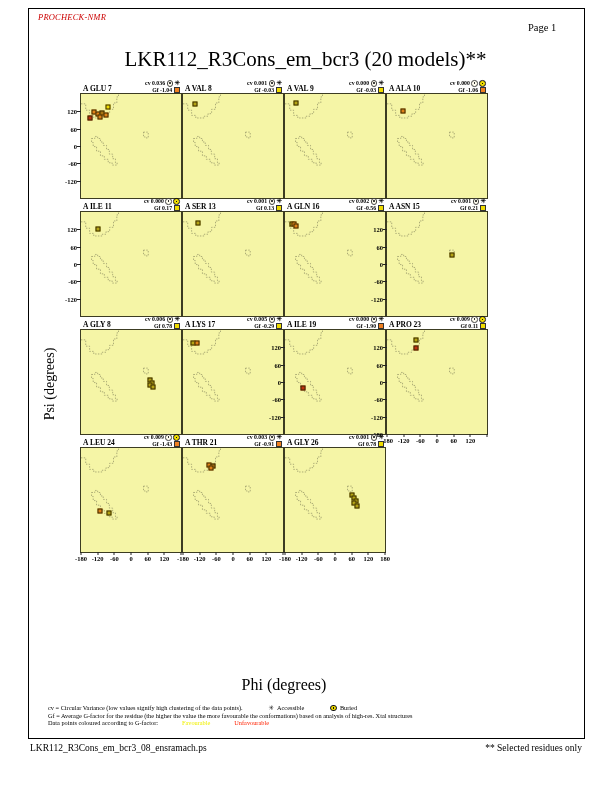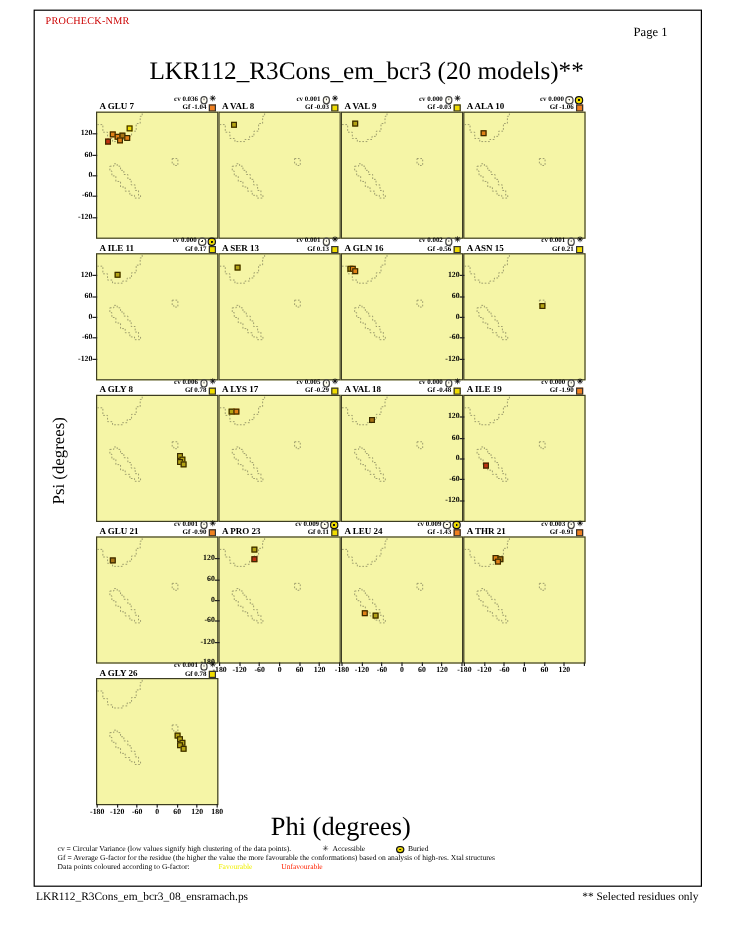--- a/index.html
+++ b/index.html
@@ -1,19 +1,19 @@
 <!DOCTYPE html>
 <html><head>
 <meta charset="utf-8">
 <style>
   html,body{margin:0;padding:0;background:#fff;}
   #page{position:relative;width:612px;height:792px;background:#ffffff;overflow:hidden;
         font-family:"Liberation Serif", serif;color:#000;}
   #frame{position:absolute;left:28px;top:8px;width:555px;height:729px;border:1.5px solid #000;}
-  #procheck{position:absolute;left:38px;top:12px;font-size:8.5px;color:#cc0000;letter-spacing:.2px;}
+  #procheck{position:absolute;left:38px;top:12px;font-size:8.5px;color:#cc0000;letter-spacing:.2px;font-style:italic;}
   #page-label{position:absolute;left:528px;top:22px;font-size:10.5px;}
   #title{position:absolute;left:28px;top:23px;width:555px;text-align:center;font-size:23px;}
   #subtitle{position:absolute;left:28px;top:47px;width:555px;text-align:center;font-size:21px;}
   #grid{position:absolute;left:80px;top:81px;display:grid;grid-template-columns:repeat(4,102px);font-weight:bold;}
   .cell{position:relative;}
   .cellhead{position:relative;height:12px;}
   .resname{position:absolute;left:3px;bottom:0;font-size:7.5px;white-space:nowrap;}
   .stats{position:absolute;right:2px;top:-1px;font-size:5.8px;line-height:6.2px;text-align:right;white-space:nowrap;}
   .stats .row{display:flex;justify-content:flex-end;align-items:center;gap:1.5px;}
   .dial{display:inline-block;width:4.5px;height:4.5px;border:.7px solid #444;border-radius:50%;
@@ -22,21 +22,21 @@
   .buriedc{display:inline-block;width:4.6px;height:4.6px;border:.8px solid #111;border-radius:50%;
         background:radial-gradient(circle, #111 0 .8px, #f0dc00 .9px);}
   .gsq{display:inline-block;width:4.4px;height:4.4px;border:.8px solid #333;}
   .plotbox{position:relative;height:106px;background:#f5f5a6;border:1px solid #3c3c22;box-sizing:border-box;}
   .plotbox svg{position:absolute;left:0;top:0;width:100%;height:100%;}
   .pt{position:absolute;width:5px;height:5px;box-sizing:border-box;border:1px solid #3a2c00;transform:translate(-50%,-50%);}
   .ymark{position:absolute;left:-4px;width:4px;height:1px;background:#222;}
   .ylab{position:absolute;left:-28px;width:24px;text-align:right;font-size:6.5px;transform:translateY(-50%);}
   .xmark{position:absolute;top:100%;width:1px;height:3px;background:#222;transform:translateX(-50%);}
   .xlab{position:absolute;top:calc(100% + 3px);font-size:6.5px;transform:translateX(-50%);}
-  #xlabel{position:absolute;left:80px;top:676px;width:408px;text-align:center;font-size:22px;}
+  #xlabel{position:absolute;left:80px;top:676px;width:408px;text-align:center;font-size:16px;}
   #ylabel{position:absolute;left:-10px;top:376px;width:120px;text-align:center;font-size:14px;transform:rotate(-90deg);}
   #legend{position:absolute;left:48px;top:704px;width:525px;font-size:6.3px;line-height:7.6px;}
   .legrow{display:flex;align-items:center;}
   .lg-gap26{margin-left:26px;display:inline-flex;align-items:center;gap:3px;}
   .lg-gap24{margin-left:24px;}
   #fav{color:#f0f000;}
   #unfav{color:#ff2200;}
   #filename{position:absolute;left:30px;top:743px;font-size:9.5px;}
   #selnote{position:absolute;right:30px;top:743px;font-size:9.5px;}
 </style>
@@ -327,44 +327,20 @@
             <path d="M0 34 H17 V56 H31 V74 H46 V83 H76 V77 H90 V68 H103 V53 H117 V31 H129 V10 H135 V0" fill="none" stroke="#8a8a60" stroke-width="2.4" stroke-dasharray="5 5"></path>
             <path d="M38 154 H50 V147 H60 V154 H70 V166 H80 V178 H92 V192 H102 V208 H114 V224 H124 V238 H130 V246 H112 V238 H98 V226 H84 V214 H70 V198 H56 V182 H44 V168 H38 Z" fill="none" stroke="#8a8a60" stroke-width="2.4" stroke-dasharray="5 5"></path>
             <path d="M225 132 H242 V152 H230 V147 H225 Z" fill="none" stroke="#8a8a60" stroke-width="2.4" stroke-dasharray="5 5"></path>
           </svg>
           <div class="pt" style="left: 9.72222%; top: 12.2222%; background: rgb(180, 164, 20);"></div>
           <div class="pt" style="left: 14.4444%; top: 12.7778%; background: rgb(224, 128, 24);"></div>
         </div>
       </div>
       <div class="cell">
         <div class="cellhead">
-          <span class="resname">A VAL 18</span>
-          <div class="stats">
-            <div class="row">
-              <span>cv 0.000</span>
-              <span class="dial"></span>
-              <span class="accstar">✳</span>
-            </div>
-            <div class="row">
-              <span>Gf -0.48</span>
-              <span class="gsq" style="background: rgb(240, 220, 0);"></span>
-            </div>
-          </div>
-        </div>
-        <div class="plotbox">
-          <svg viewBox="0 0 360 360" preserveAspectRatio="none">
-            <path d="M0 34 H17 V56 H31 V74 H46 V83 H76 V77 H90 V68 H103 V53 H117 V31 H129 V10 H135 V0" fill="none" stroke="#8a8a60" stroke-width="2.4" stroke-dasharray="5 5"></path>
-            <path d="M38 154 H50 V147 H60 V154 H70 V166 H80 V178 H92 V192 H102 V208 H114 V224 H124 V238 H130 V246 H112 V238 H98 V226 H84 V214 H70 V198 H56 V182 H44 V168 H38 Z" fill="none" stroke="#8a8a60" stroke-width="2.4" stroke-dasharray="5 5"></path>
-            <path d="M225 132 H242 V152 H230 V147 H225 Z" fill="none" stroke="#8a8a60" stroke-width="2.4" stroke-dasharray="5 5"></path>
-          </svg>
-          <div class="pt" style="left: 25%; top: 18.8889%; background: rgb(168, 116, 20);"></div>
-        </div>
-      </div>
-      <div class="cell">
-        <div class="cellhead">
           <span class="resname">A ILE 19</span>
           <div class="stats">
             <div class="row">
               <span>cv 0.000</span>
               <span class="dial"></span>
               <span class="accstar">✳</span>
             </div>
             <div class="row">
               <span>Gf -1.90</span>
               <span class="gsq" style="background: rgb(240, 128, 32);"></span>
@@ -381,44 +357,20 @@
           <div class="ymark" style="top: 16.67%;"></div>
           <div class="ylab" style="top: 16.67%;">120</div>
           <div class="ymark" style="top: 33.33%;"></div>
           <div class="ylab" style="top: 33.33%;">60</div>
           <div class="ymark" style="top: 50%;"></div>
           <div class="ylab" style="top: 50%;">0</div>
           <div class="ymark" style="top: 66.67%;"></div>
           <div class="ylab" style="top: 66.67%;">-60</div>
           <div class="ymark" style="top: 83.33%;"></div>
           <div class="ylab" style="top: 83.33%;">-120</div>
-        </div>
-      </div>
-      <div class="cell">
-        <div class="cellhead">
-          <span class="resname">A GLU 21</span>
-          <div class="stats">
-            <div class="row">
-              <span>cv 0.001</span>
-              <span class="dial"></span>
-              <span class="accstar">✳</span>
-            </div>
-            <div class="row">
-              <span>Gf -0.90</span>
-              <span class="gsq" style="background: rgb(240, 128, 32);"></span>
-            </div>
-          </div>
-        </div>
-        <div class="plotbox">
-          <svg viewBox="0 0 360 360" preserveAspectRatio="none">
-            <path d="M0 34 H17 V56 H31 V74 H46 V83 H76 V77 H90 V68 H103 V53 H117 V31 H129 V10 H135 V0" fill="none" stroke="#8a8a60" stroke-width="2.4" stroke-dasharray="5 5"></path>
-            <path d="M38 154 H50 V147 H60 V154 H70 V166 H80 V178 H92 V192 H102 V208 H114 V224 H124 V238 H130 V246 H112 V238 H98 V226 H84 V214 H70 V198 H56 V182 H44 V168 H38 Z" fill="none" stroke="#8a8a60" stroke-width="2.4" stroke-dasharray="5 5"></path>
-            <path d="M225 132 H242 V152 H230 V147 H225 Z" fill="none" stroke="#8a8a60" stroke-width="2.4" stroke-dasharray="5 5"></path>
-          </svg>
-          <div class="pt" style="left: 12.5%; top: 18.6111%; background: rgb(168, 116, 20);"></div>
         </div>
       </div>
       <div class="cell">
         <div class="cellhead">
           <span class="resname">A PRO 23</span>
           <div class="stats">
             <div class="row">
               <span>cv 0.009</span>
               <span class="dial"></span>
               <span class="buriedc"></span>

